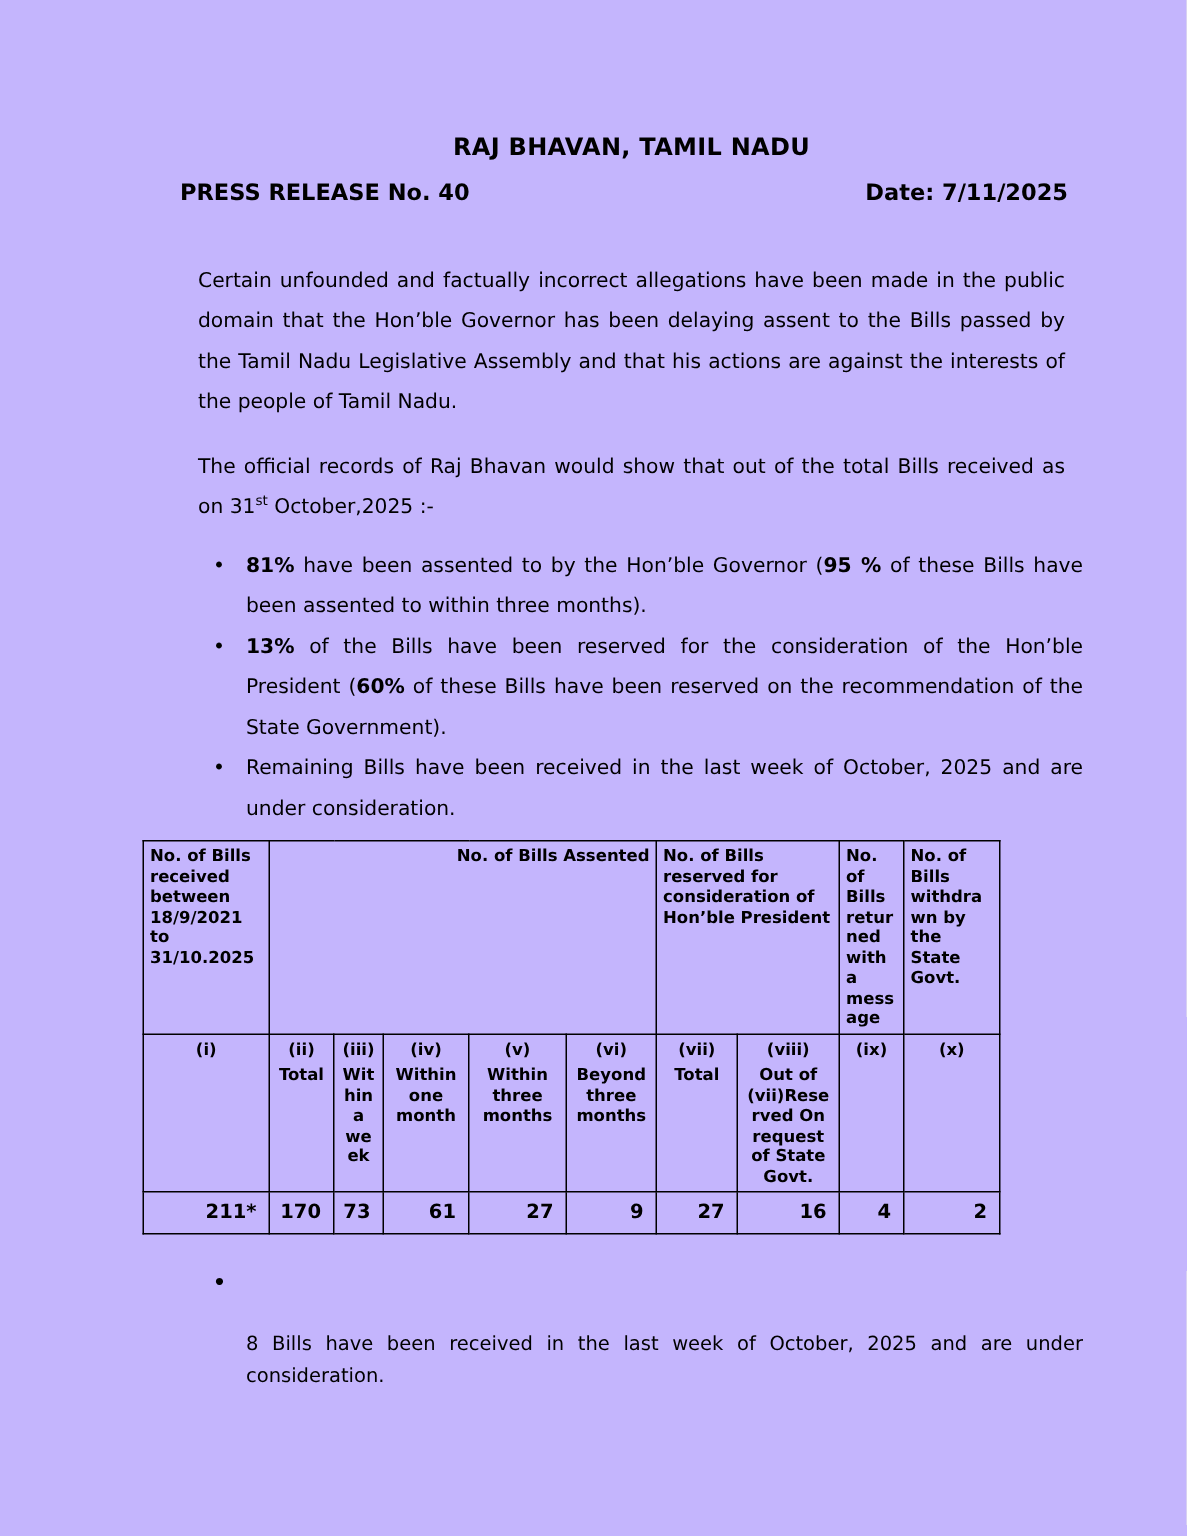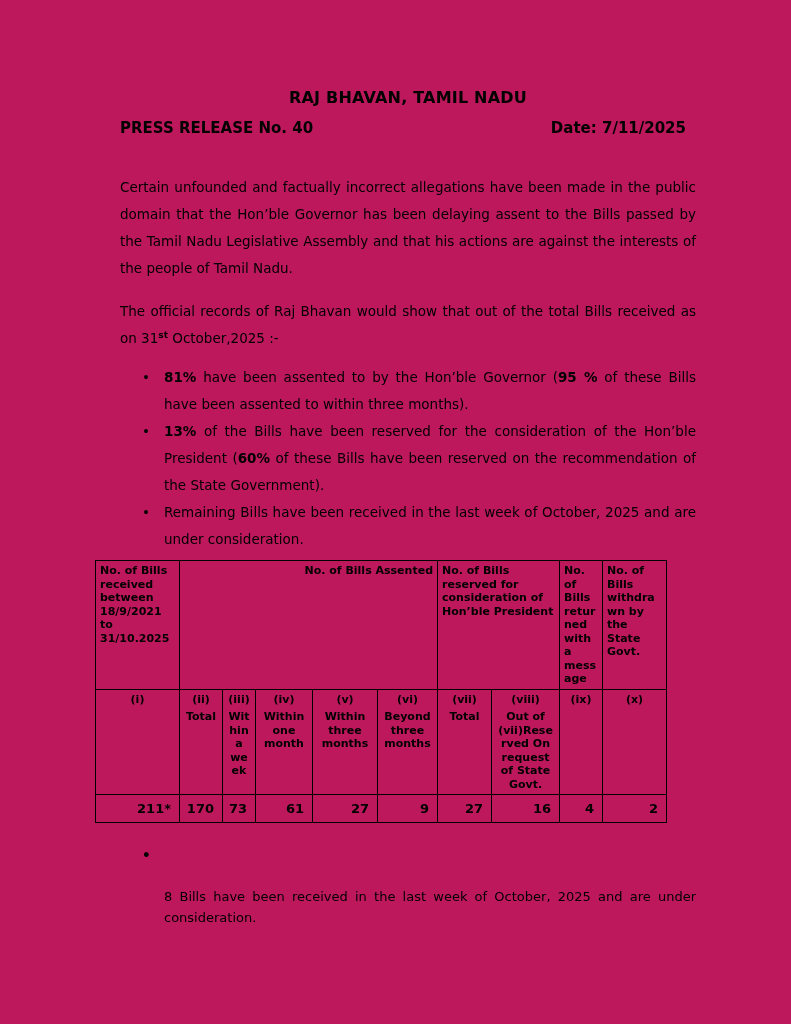--- a/index.html
+++ b/index.html
@@ -1,23 +1,23 @@
 <!DOCTYPE html>
 <html><head>
 <meta charset="utf-8">
 <style>
   html,body{margin:0;padding:0;background:#e8e8e8;}
   .page{
     position:relative;
     width:791px;height:1024px;
-    background:#be185d;
+    background:#c4b5fd;
     font-family:"DejaVu Sans","Liberation Sans",sans-serif;
     color:#000;
     box-sizing:border-box;
-    padding:88px 95px 0 120px;
+    padding:88px 69px 0 120px;
     overflow:hidden;
   }
   .doc-title{
     text-align:center;
     font-weight:bold;
     font-size:16px;
     letter-spacing:.2px;
   }
   .pr-row{
     display:flex;
@@ -25,26 +25,26 @@
     margin-top:12px;
     font-weight:bold;
     font-size:15px;
     gap:20px;
   }
   .pr-row .date{padding-right:10px;}
   .para{
     font-size:13.5px;
     line-height:27px;
     text-align:justify;
-    margin:0;
+    margin:12px;
   }
   .p1{margin-top:37px;}
   .p2{margin-top:16px;}
   .closing{margin-top:12px;}
-  sup{font-size:9px;line-height:0;font-weight:bold;}
+  sup{font-size:9px;line-height:0;}
   .b{font-weight:bold;}
   .bullets{margin-top:12px;}
   .bullet-item{
     display:flex;
     align-items:flex-start;
   }
   .bullet-dot{
     width:22px;
     flex:0 0 22px;
     margin-left:22px;

